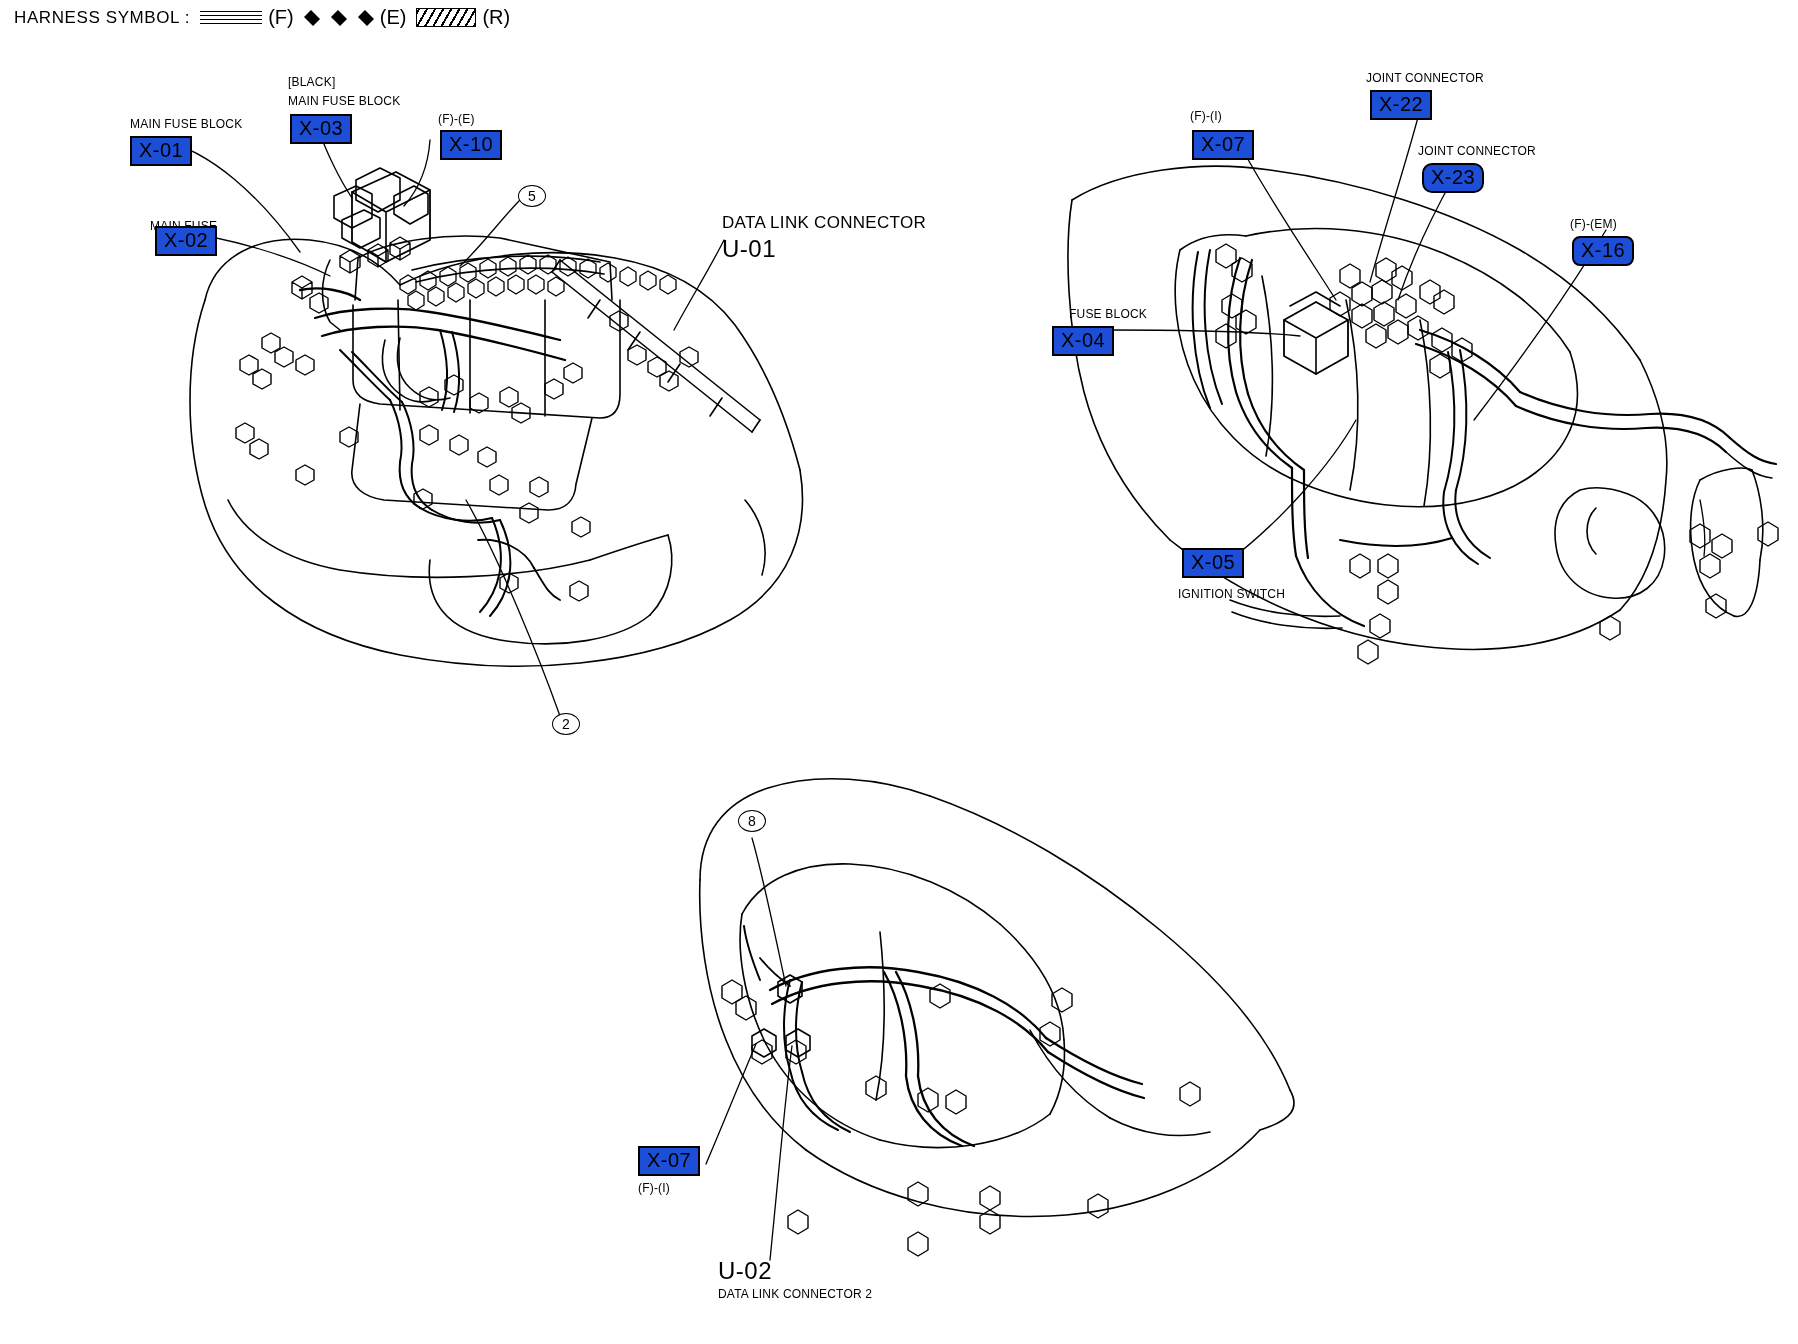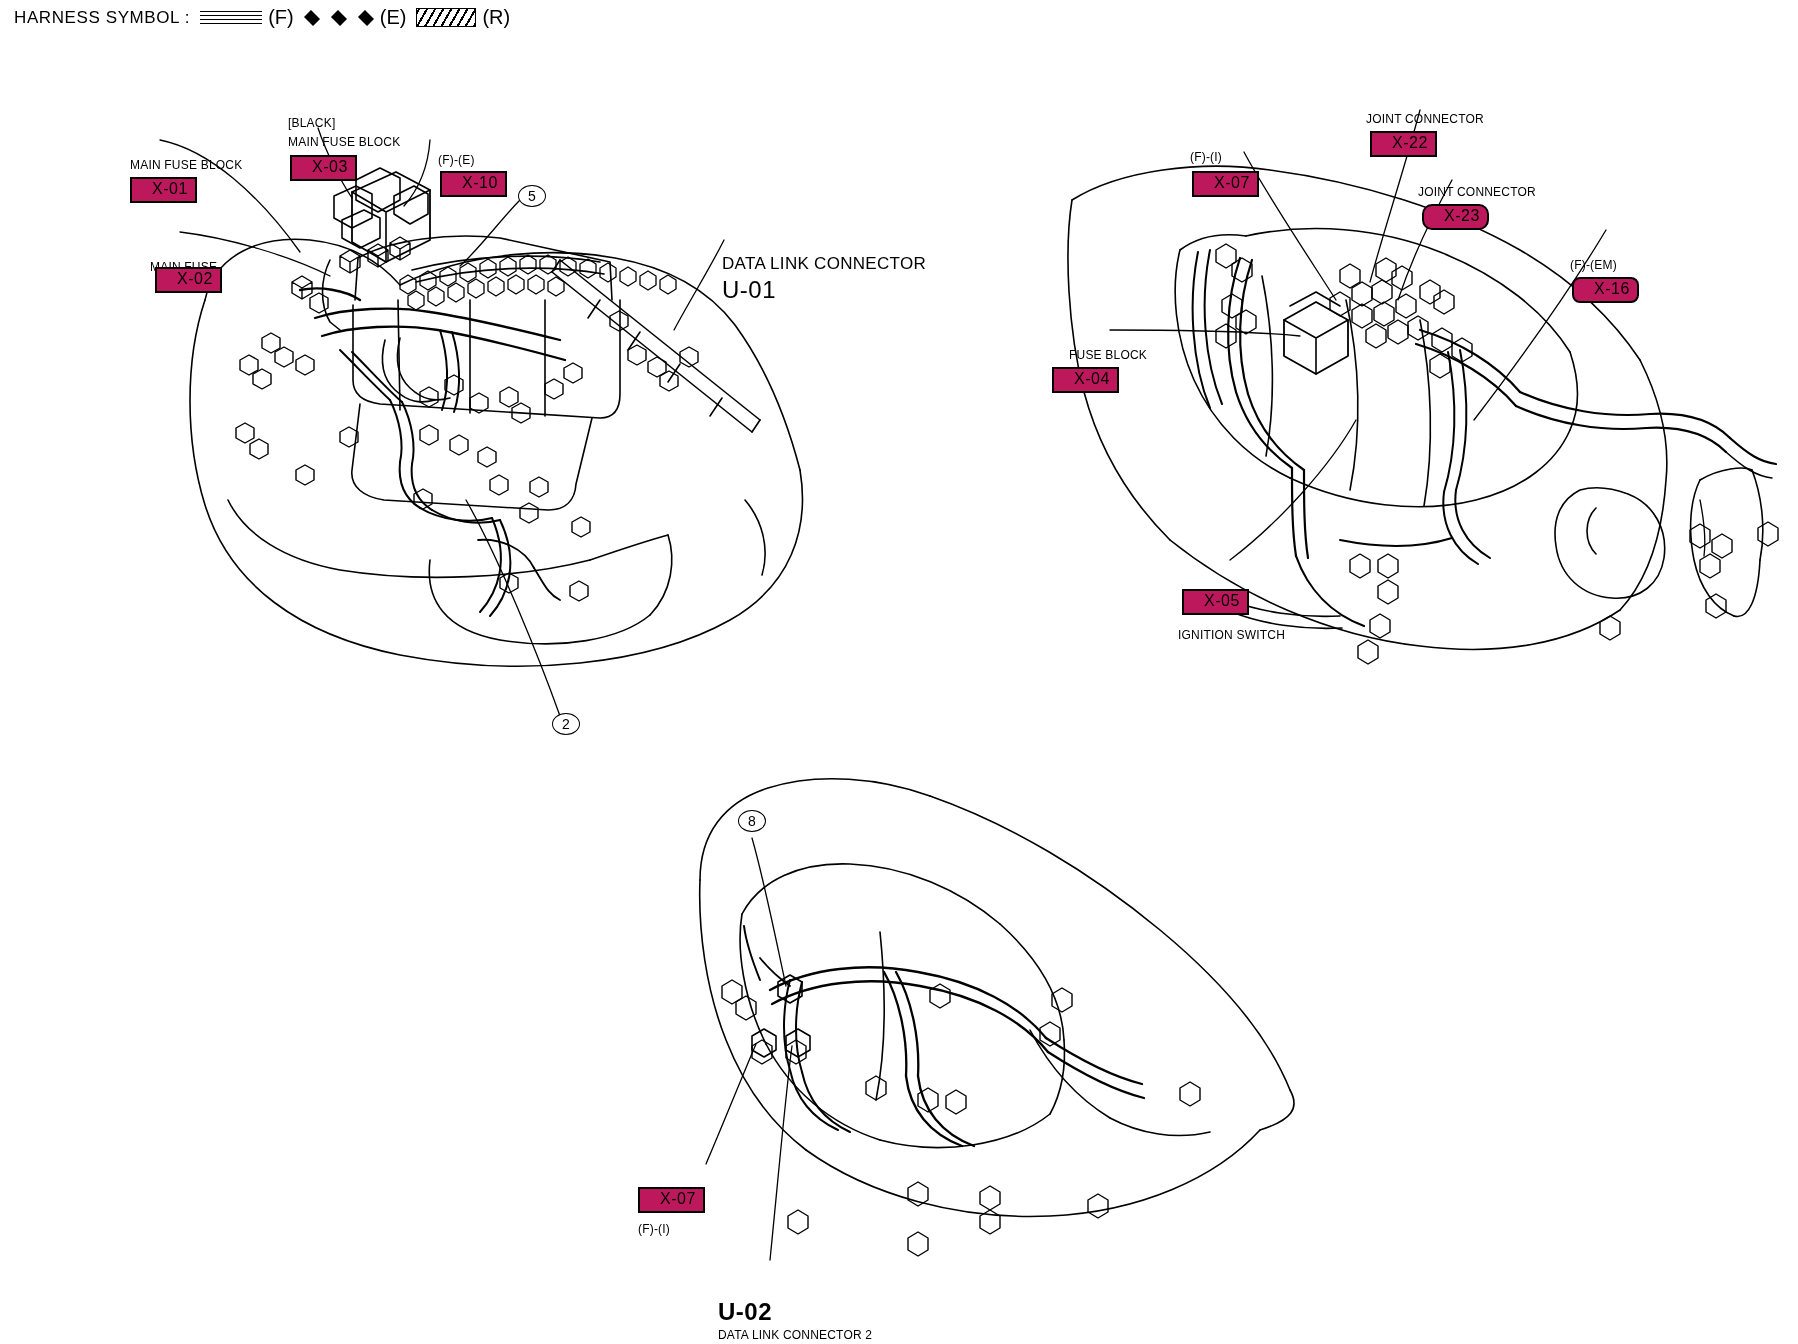--- a/index.html
+++ b/index.html
@@ -24,28 +24,27 @@
   svg.art {
     position: absolute;
     left: 0; top: 0;
     width: 1798px;
     height: 1344px;
   }
   .lbl {
     position: absolute;
     white-space: nowrap;
     line-height: 1.05;
-    margin-top: 41px;
   }
   .boxed {
     border: 2px solid #000;
-    padding: 2px 7px 3px 20px;
-    font-size: 16px;
+    padding: 2px 7px 3px 7px;
+    font-size: 20px;
     letter-spacing: 0.5px;
-    background: #be185d;
+    background: #1d4ed8;
   }
   .tiny {
     font-size: 12px;
     letter-spacing: 0.2px;
   }
   .small {
     font-size: 17px;
     letter-spacing: 0.3px;
   }
   .big {
@@ -474,16 +473,16 @@
   <div class="lbl boxed" style="left:1052px; top:326px;">X-04</div>
 
   <div class="lbl boxed" style="left:1182px; top:548px;">X-05</div>
   <div class="lbl tiny" style="left:1178px; top:588px;">IGNITION SWITCH</div>
 
   <div class="circ-num" style="left:738px; top:810px;">8</div>
 
   <div class="lbl boxed" style="left:638px; top:1146px;">X-07</div>
   <div class="lbl tiny" style="left:638px; top:1182px;">(F)-(I)</div>
 
-  <div class="lbl big" style="left:718px; top:1258px;font-weight:bold;">U-02</div>
+  <div class="lbl big" style="left:718px; top:1258px;">U-02</div>
   <div class="lbl tiny" style="left:718px; top:1288px;text-align:right;">DATA LINK CONNECTOR 2</div>
 
 </div>
 
 </body></html>

